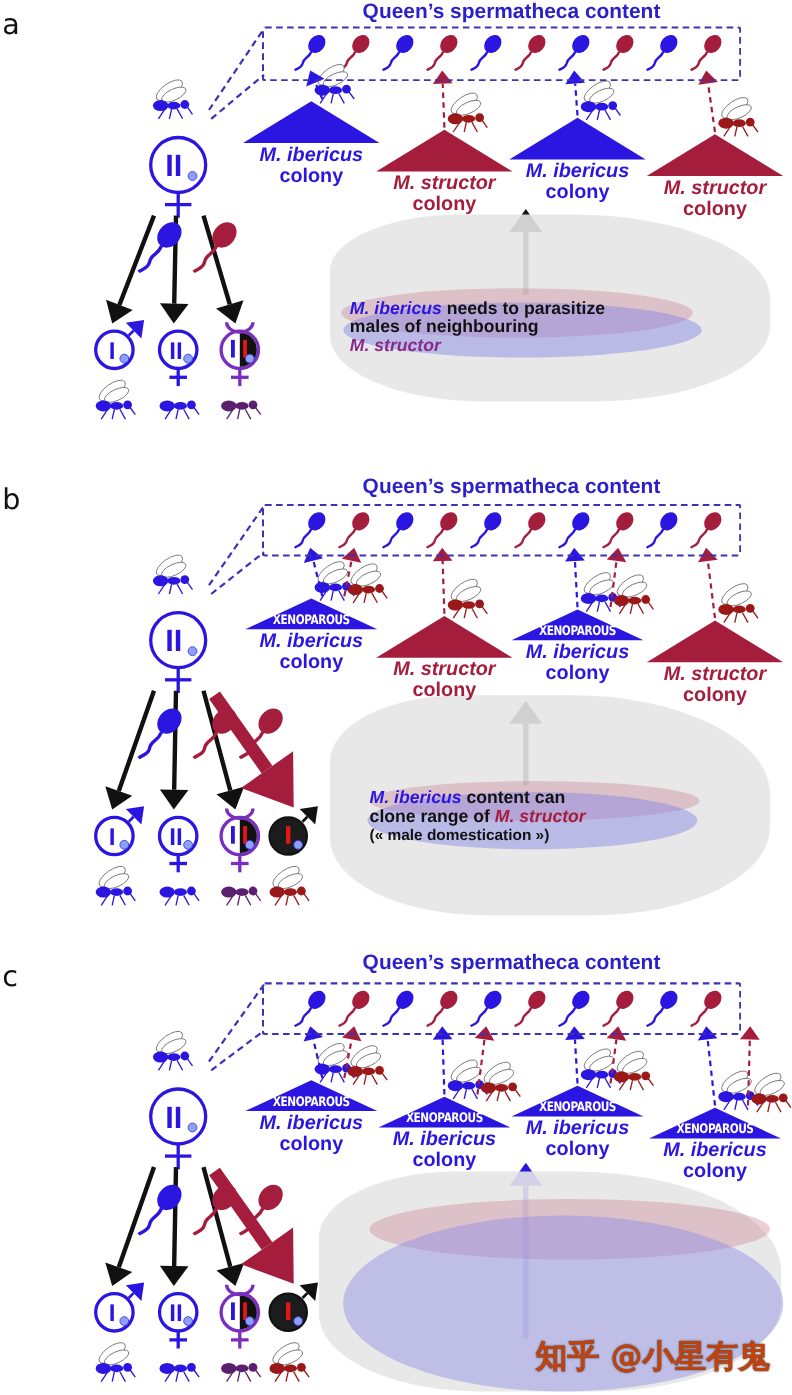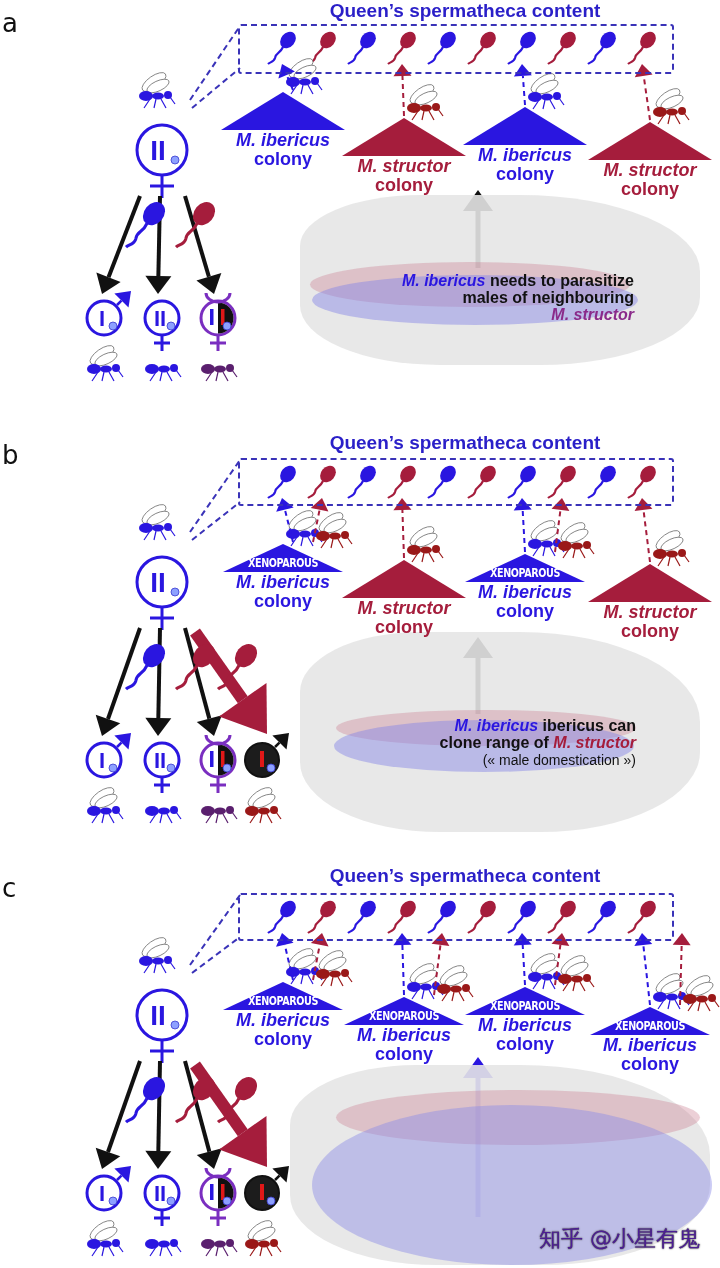--- a/index.html
+++ b/index.html
@@ -9,24 +9,24 @@
   .sperm-title{position:absolute;left:230px;width:470px;text-align:center;top:-4px;font-weight:bold;font-size:19px;color:#2a1fc8;}
   .spermbox{position:absolute;left:238px;top:20px;width:432px;height:46px;border:2px dashed #3a33b8;border-radius:3px;}
   .map{position:absolute;background:#e6e6e6;border-radius:30% 45% 40% 35%;opacity:.9;}
   .colony{position:absolute;text-align:center;font-weight:bold;font-size:18px;line-height:19px;}
   .colony .sp{font-style:italic;}
   .blue{color:#2a16e0;}
   .red{color:#a51d3c;}
   .tri{position:absolute;width:0;height:0;border-left-style:solid;border-right-style:solid;border-left-color:transparent;border-right-color:transparent;border-bottom-style:solid;}
   .xeno{position:absolute;color:#fff;font-size:12px;font-weight:bold;text-align:center;letter-spacing:-.5px;font-family:"DejaVu Sans",sans-serif;transform:scaleX(.8);}
   .ellipse{position:absolute;border-radius:50%;}
-  .caption{position:absolute;text-align:right;font-weight:bold;font-size:16px;line-height:17px;color:#111;}
+  .caption{position:absolute;text-align:left;font-weight:bold;font-size:16px;line-height:17px;color:#111;}
   .caption i{font-style:italic;}
-  .caption .small{font-weight:normal;font-size:14px;}
-  .watermark{position:absolute;right:20px;bottom:14px;font-size:22px;color:#4c1d95;text-shadow:0 0 2px #555,0 0 1px #333;font-family:"DejaVu Sans",sans-serif;}
+  .caption .small{font-weight:bold;font-size:14px;}
+  .watermark{position:absolute;right:20px;bottom:14px;font-size:29px;color:#c2410c;text-shadow:0 0 2px #555,0 0 1px #333;font-family:"DejaVu Sans",sans-serif;font-weight:bold;}
   svg{position:absolute;left:0;top:0;overflow:visible;}
 </style>
 </head>
 <body>
 
 <div class="panel" id="panel-a" style="top:0;">
   <svg width="720" height="420">
       <g transform="translate(278,46) scale(1)">
         <ellipse cx="10" cy="-6" rx="7" ry="9" transform="rotate(40 10 -6)" fill="#2a16e0"></ellipse>
         <path d="M5,1 C2,8 -2,6 -3,12 C-4,16 -8,16 -10,18" stroke="#2a16e0" stroke-width="2.2" fill="none"></path>
@@ -513,21 +513,21 @@
     </svg>
     <div class="panel-letter">b</div>
   <div class="map" style="left:300px;top:200px;width:400px;height:200px;"></div>
   <div class="ellipse" style="left:336px;top:278px;width:300px;height:36px;background:rgba(200,120,140,.35);"></div>
   <div class="ellipse" style="left:334px;top:288px;width:300px;height:52px;background:rgba(130,130,230,.45);"></div>
   <div class="sperm-title" style="top:0;">Queen’s spermatheca content</div>
   <div class="spermbox" style="top:26px;height:44px;"></div>
   <div class="sperm-row"></div>
   <div class="colonies"></div>
   <div class="caption" style="left:336px;top:285px;width:300px;">
-    <i class="blue">M. ibericus</i><span> ibericus can</span><br>
+    <i class="blue">M. ibericus</i><span> content can</span><br>
     <span>clone range of </span><i class="red">M. structor</i><br>
     <span class="small">(« male domestication »)</span>
   </div>
   <div class="tree"></div>
 <div class="tri" style="left: 223px; top: 112px; border-left-width: 60px; border-right-width: 60px; border-bottom-width: 28px; border-bottom-color: rgb(42, 22, 224);"></div>
     <div class="xeno" style="left: 233px; width: 100px; top: 124px;">XENOPAROUS</div>
     <div class="colony blue" style="left: 218px; width: 130px; top: 141px;"><span class="sp">M. ibericus</span><br><span>colony</span></div>
     <div class="tri" style="left: 342px; top: 128px; border-left-width: 62px; border-right-width: 62px; border-bottom-width: 38px; border-bottom-color: rgb(165, 29, 60);"></div>
     <div class="colony red" style="left: 339px; width: 130px; top: 167px;"><span class="sp">M. structor</span><br><span>colony</span></div>
     <div class="tri" style="left: 465px; top: 122px; border-left-width: 60px; border-right-width: 60px; border-bottom-width: 28px; border-bottom-color: rgb(42, 22, 224);"></div>

